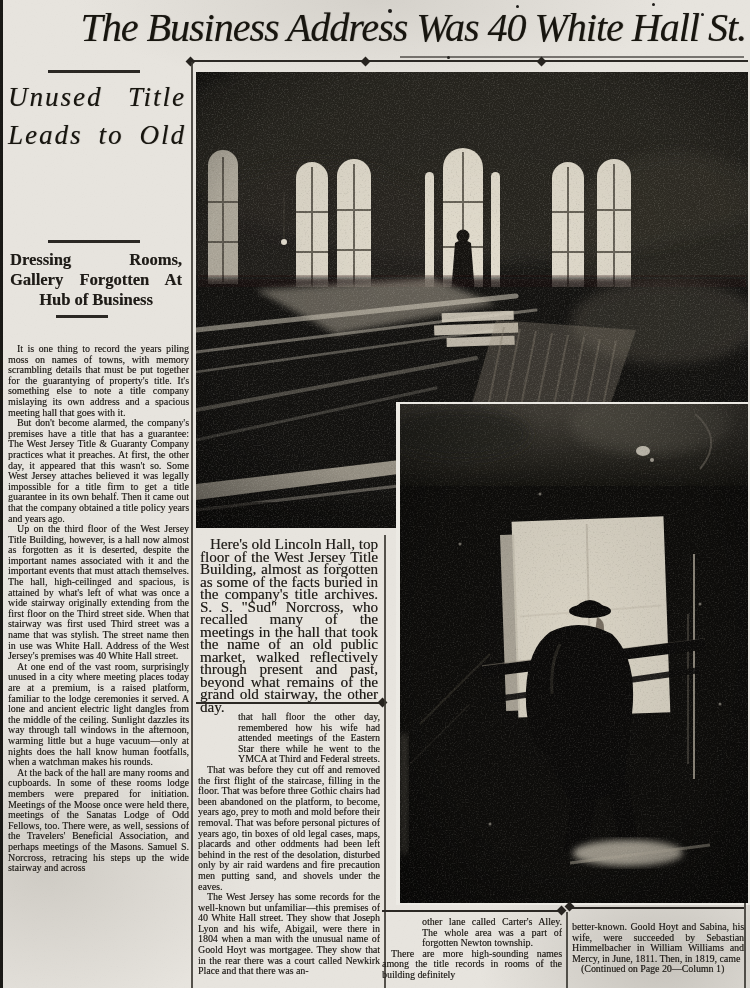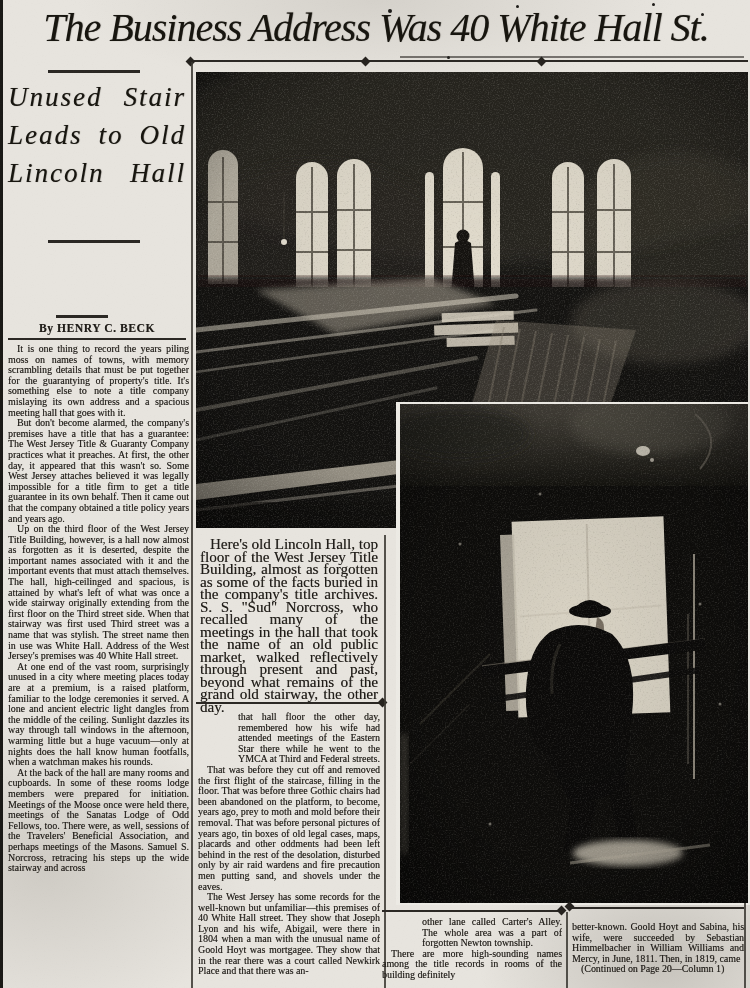--- a/index.html
+++ b/index.html
@@ -11,21 +11,21 @@
       radial-gradient(ellipse 400px 120px at 50% 0%, rgba(130,125,115,.18), transparent 75%),
       #e7e4de;}
   .abs{position:absolute;}
   .rule{position:absolute;background:#2b2824;height:2px;}
   .vrule{position:absolute;background:#3a3731;width:2px;opacity:.85;}
   .diamond{position:absolute;width:7px;height:7px;background:#26231f;transform:rotate(45deg);}
   .speck{position:absolute;background:#1d1b18;border-radius:50%;}
 
   .masthead{position:absolute;left:6px;top:4px;width:740px;height:54px;
     font-style:italic;font-size:40px;letter-spacing:-1px;white-space:nowrap;
-    text-align:center;color:#17150f;text-shadow:0.4px 0.4px 0.8px rgba(30,26,20,.55);}
+    text-align:right;color:#17150f;text-shadow:0.4px 0.4px 0.8px rgba(30,26,20,.55);}
 
   .lc-headline{position:absolute;left:8px;top:78px;width:178px;font-style:italic;
     font-size:27px;color:#17150f;text-shadow:0.4px 0.4px 0.7px rgba(30,26,20,.5);}
   .lc-headline .hl-line{height:38px;line-height:38px;letter-spacing:2px;
     text-align:justify;text-align-last:justify;}
   .deck{position:absolute;left:10px;top:250px;width:172px;font-size:16.5px;line-height:20px;
     font-weight:600;text-align:justify;text-align-last:center;
     text-shadow:0.3px 0.3px 0.6px rgba(30,26,20,.5);}
   .byline{position:absolute;left:8px;top:322px;width:178px;text-align:center;
     font-weight:bold;font-size:11.5px;letter-spacing:.6px;border-bottom:2px solid #2b2824;
@@ -60,27 +60,26 @@
 
   <div class="masthead">The Business Address Was 40 White Hall St.</div>
   <div class="rule" style="left:400px;top:56px;width:344px;opacity:.6;"></div>
   <div class="rule" style="left:190px;top:60px;width:558px;"></div>
   <div class="diamond" style="left:187px;top:58px;"></div>
   <div class="diamond" style="left:362px;top:58px;"></div>
   <div class="diamond" style="left:538px;top:58px;"></div>
 
   <div class="rule" style="left:48px;top:70px;width:92px;height:3px;"></div>
   <div class="lc-headline">
-    <div class="hl-line">Unused Stair</div>
+    <div class="hl-line">Unused Title</div>
     <div class="hl-line">Leads to Old</div>
-    <div class="hl-line">Lincoln Hall</div>
   </div>
   <div class="rule" style="left:48px;top:240px;width:92px;height:3px;"></div>
+  <div class="deck">Dressing Rooms, Gallery Forgotten At Hub of Business</div>
   <div class="rule" style="left:56px;top:315px;width:52px;height:3px;"></div>
-  <div class="byline">By HENRY C. BECK</div>
   <div class="bodycol col-left">
     <p>It is one thing to record the years piling moss on names of towns, with memory scrambling details that must be put together for the guarantying of property's title. It's something else to note a title company mislaying its own address and a spacious meeting hall that goes with it.</p>
     <p>But don't become alarmed, the company's premises have a title that has a guarantee: The West Jersey Title &amp; Guaranty Company practices what it preaches. At first, the other day, it appeared that this wasn't so. Some West Jersey attaches believed it was legally impossible for a title firm to get a title guarantee in its own behalf. Then it came out that the company obtained a title policy years and years ago.</p>
     <p>Up on the third floor of the West Jersey Title Building, however, is a hall now almost as forgotten as it is deserted, despite the important names associated with it and the important events that must attach themselves. The hall, high-ceilinged and spacious, is attained by what's left of what was once a wide stairway originally extending from the first floor on the Third street side. When that stairway was first used Third street was a name that was stylish. The street name then in use was White Hall. Address of the West Jersey's premises was 40 White Hall street.</p>
     <p>At one end of the vast room, surprisingly unused in a city where meeting places today are at a premium, is a raised platform, familiar to the lodge ceremonies it served. A lone and ancient electric light dangles from the middle of the ceiling. Sunlight dazzles its way through tall windows in the afternoon, warming little but a huge vacuum—only at nights does the hall know human footfalls, when a watchman makes his rounds.</p>
     <p>At the back of the hall are many rooms and cupboards. In some of these rooms lodge members were prepared for initiation. Meetings of the Moose once were held there, meetings of the Sanatas Lodge of Odd Fellows, too. There were, as well, sessions of the Travelers' Beneficial Association, and perhaps meetings of the Masons. Samuel S. Norcross, retracing his steps up the wide stairway and across</p>
   </div>
 
   <div class="vrule" style="left:191px;top:62px;height:926px;"></div>
 

